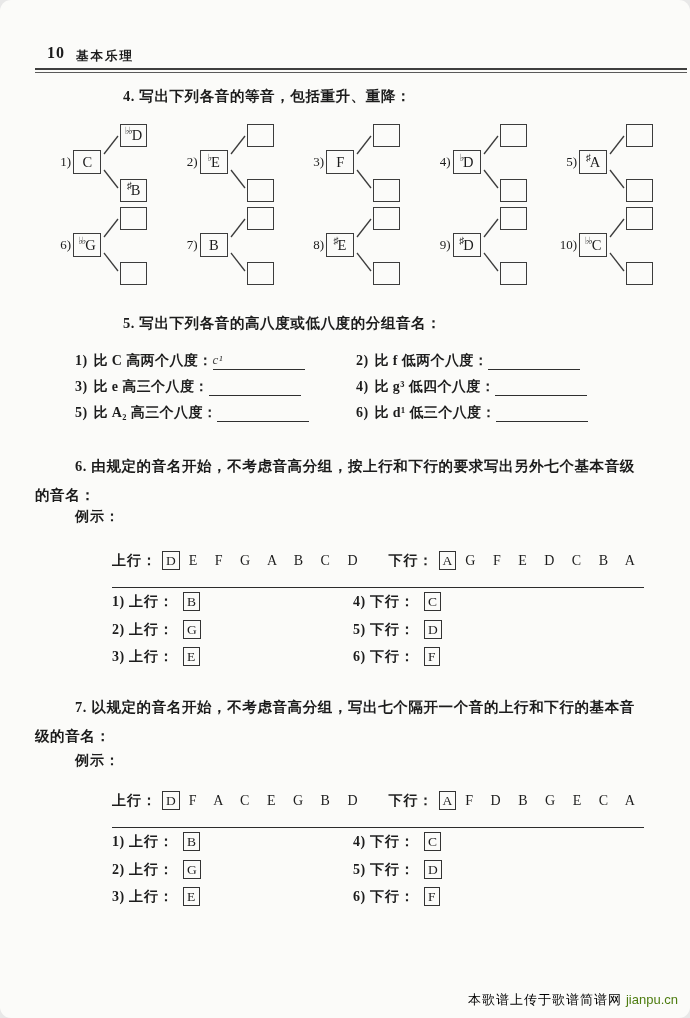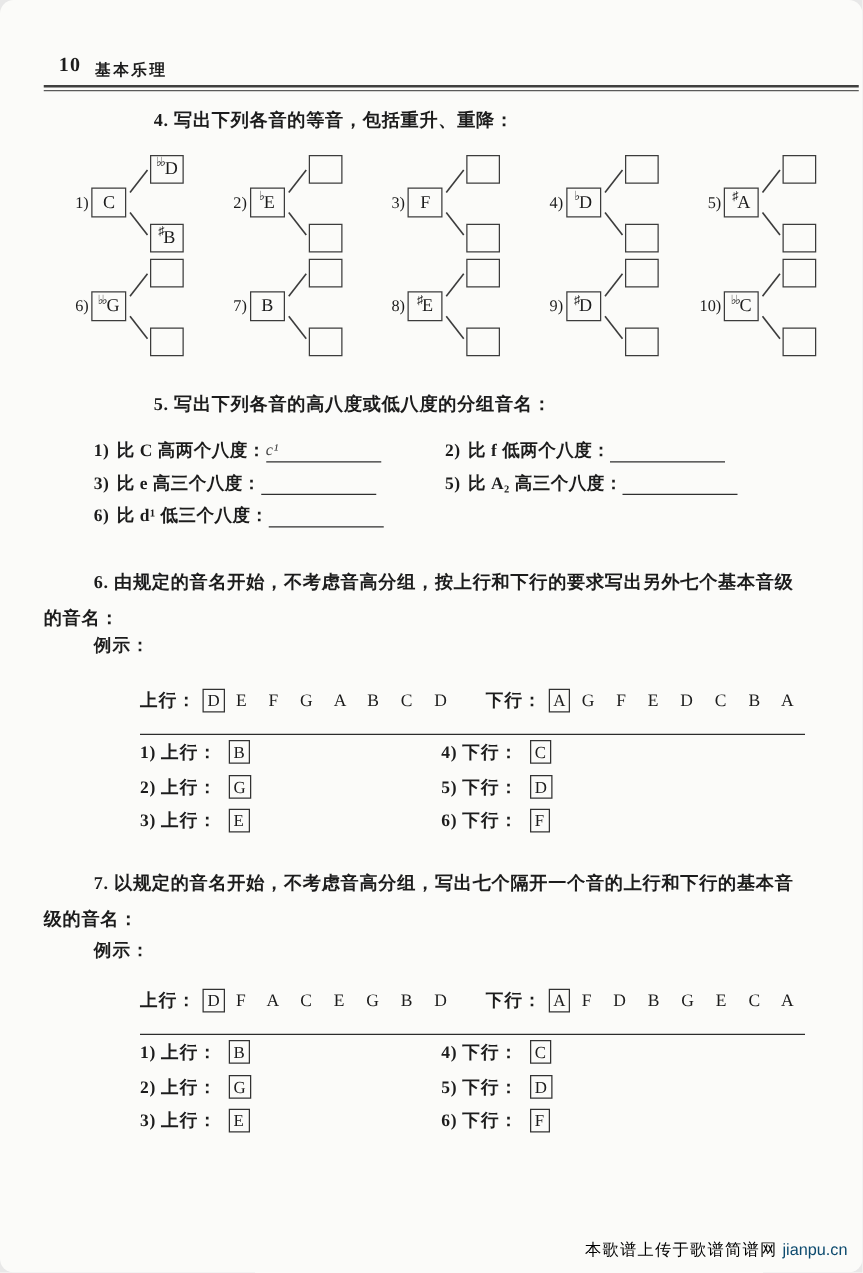--- a/index.html
+++ b/index.html
@@ -53,21 +53,21 @@
   
   .item-grid { position:absolute; left:112px; display:grid; grid-template-columns:241px 241px; row-gap:8.5px; }
   .seq-item { font-size:14px; font-weight:600; letter-spacing:0.6px; white-space:nowrap; }
   .seq-item .lab { margin-right:4px; }
   .seq-item .lbox { margin-left:9px; }
 
   
   .watermark { position:absolute; right:12px; top:991px; font-size:13px;
                font-family:"Liberation Sans","DejaVu Sans",sans-serif; }
   .wm-cn { color:#000000; letter-spacing:1px; }
-  .wm-site { color:#0c4a6e; margin-left:4px; }
+  .wm-site { color:#4d7c0f; margin-left:4px; }
 </style>
 </head>
 <body>
 
 <div class="page">
 
   <span class="pagenum">10</span>
   <span class="running-title">基本乐理</span>
   <div class="double-rule"></div>
 
@@ -278,20 +278,21 @@
           </span>
       </div>
     </div>
   </div>
 
   <div class="ex-title" style="top:314px">5. 写出下列各音的高八度或低八度的分组音名：</div>
   <div class="ex5-grid">
     <div class="ex5-item"><span class="lab">1)</span><span>比 C 高两个八度：</span><span class="blank"><span class="answer">c¹</span></span></div>
     <div class="ex5-item"><span class="lab">2)</span><span>比 f 低两个八度：</span><span class="blank"><span class="answer"></span></span></div>
     <div class="ex5-item"><span class="lab">3)</span><span>比 e 高三个八度：</span><span class="blank"><span class="answer"></span></span></div>
+    <div class="ex5-item"><span class="lab">4)</span><span>比 g³ 低四个八度：</span><span class="blank"><span class="answer"></span></span></div>
     <div class="ex5-item"><span class="lab">5)</span><span>比 A₂ 高三个八度：</span><span class="blank"><span class="answer"></span></span></div>
     <div class="ex5-item"><span class="lab">6)</span><span>比 d¹ 低三个八度：</span><span class="blank"><span class="answer"></span></span></div>
   </div>
 
   <div class="para" style="top:452px">6. 由规定的音名开始，不考虑音高分组，按上行和下行的要求写出另外七个基本音级的音名：</div>
   <div class="exlabel" style="top:508px">例示：</div>
   <div class="seq-line" style="top:551px">
     <span class="dir">上行：</span><span class="lbox">D</span><span class="seq">E F G A B C D</span><span class="dir down">下行：</span><span class="lbox">A</span><span class="seq">G F E D C B A</span>
   </div>
   <div class="item-grid" style="top:592px">

